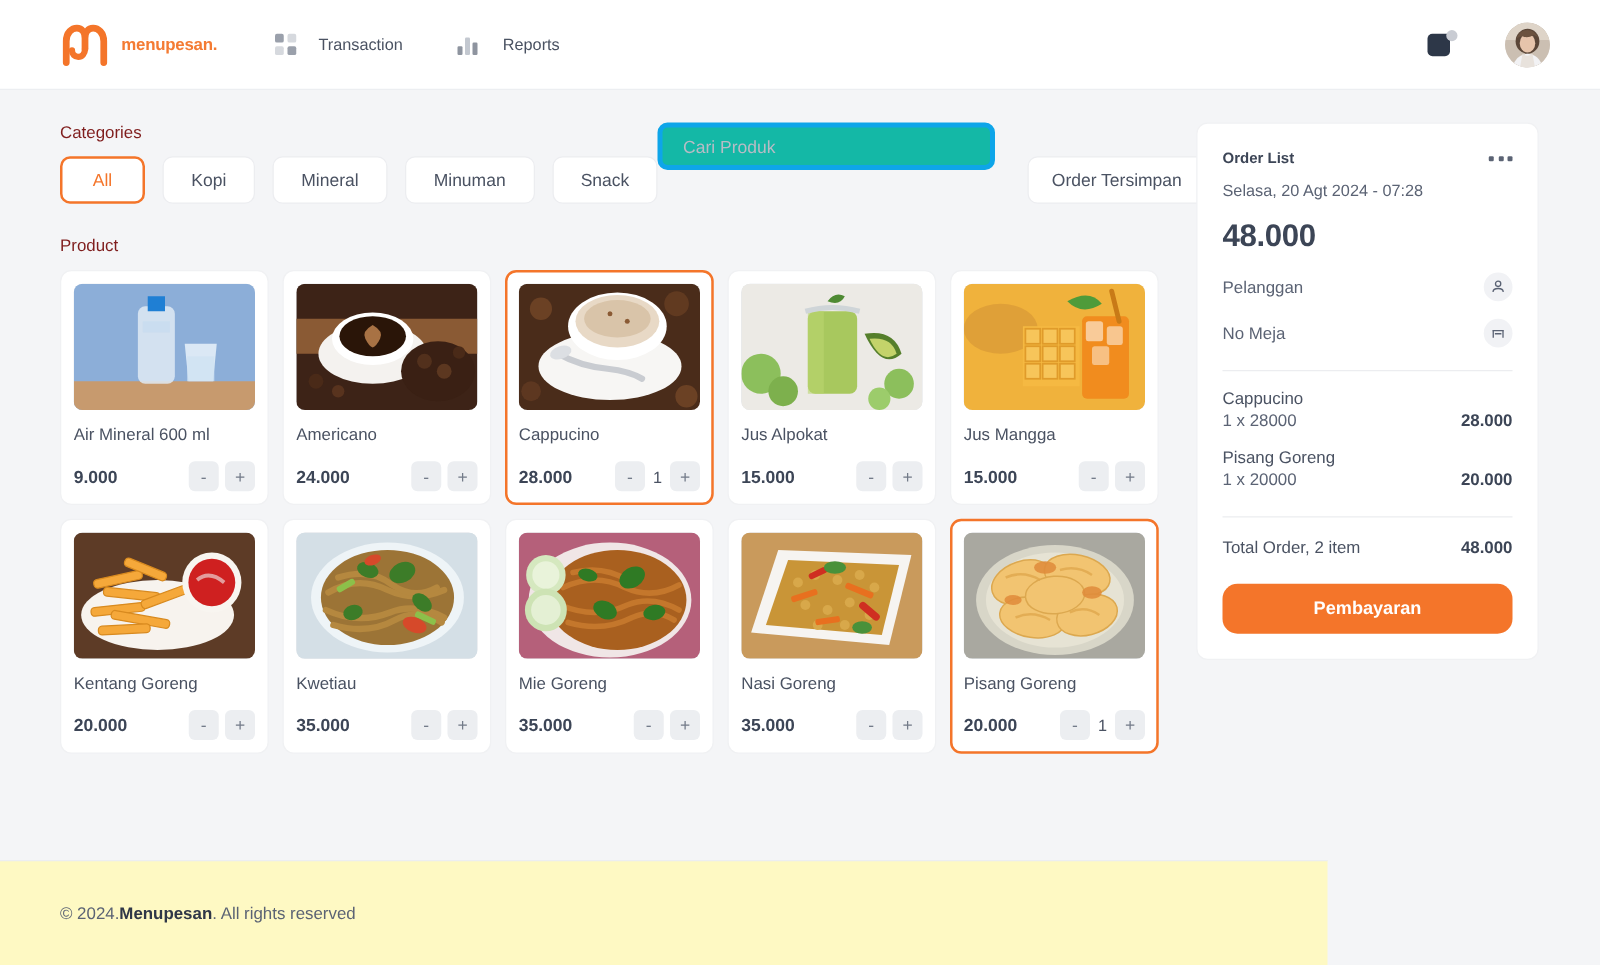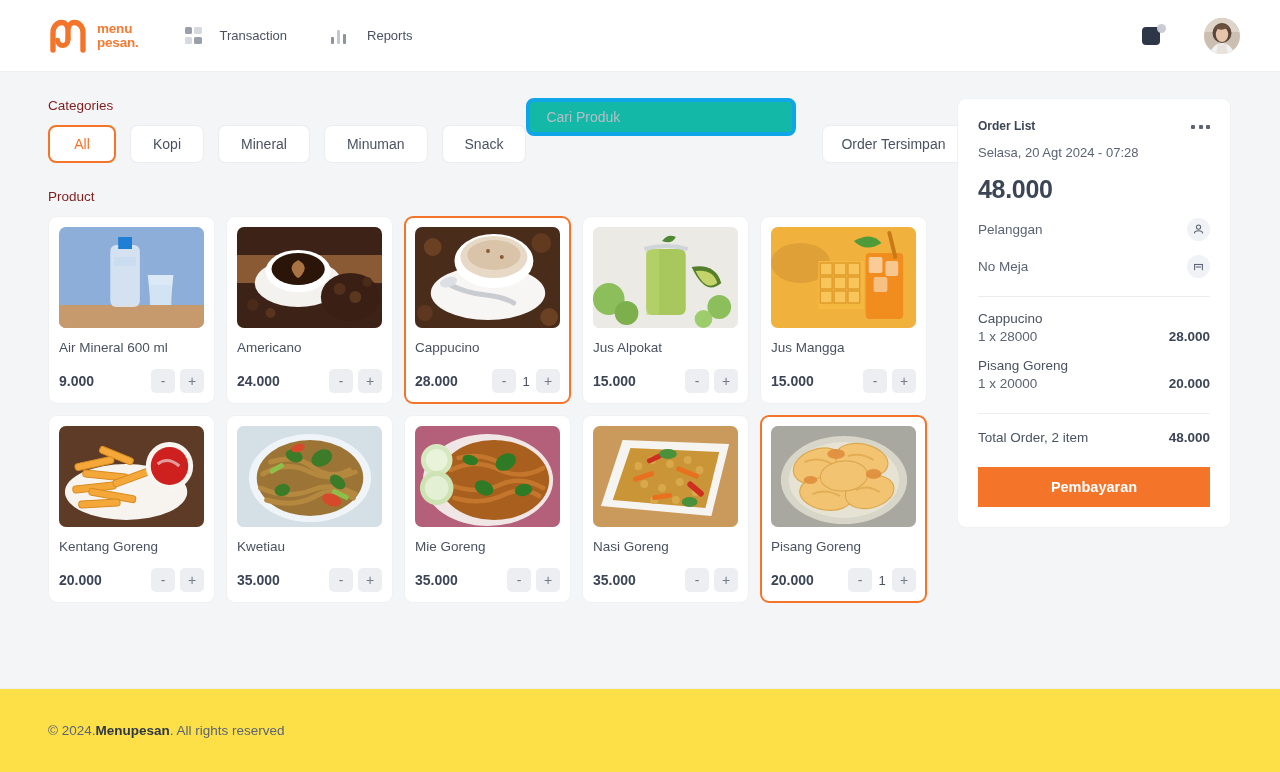--- a/index.html
+++ b/index.html
@@ -13,21 +13,21 @@
 
   
   .header {
     height: 72px; background: #ffffff;
     display: flex; align-items: center;
     padding: 0 40px 0 48px;
     border-bottom: 1px solid #eceef1;
   }
   .logo-wrap { display: flex; align-items: center; gap: 9px; }
   .logo-mark { width: 40px; height: 34px; }
-  .logo-text { display: flex; flex-direction: column; line-height: 1.03; }
+  .logo-text { display: flex; flex-direction: row; line-height: 1.03; }
   .logo-text span {
     color: #f47b33; font-weight: bold; font-size: 13.5px; letter-spacing: -0.2px;
   }
 
   .nav { display: flex; align-items: center; margin-left: 46px; gap: 44px; }
   .nav-item {
     display: flex; align-items: center; gap: 18px;
     font-size: 13px; color: #4a5262; cursor: pointer;
   }
   .ic-grid { width: 17px; height: 17px; display: grid;
@@ -157,29 +157,29 @@
   .li-name { font-size: 13.5px; color: #4a5262; }
   .li-row { display: flex; align-items: flex-start; margin-top: 3px; }
   .li-qty { font-size: 13.5px; color: #5b6374; }
   .li-amt { margin-left: auto; font-size: 13.5px; font-weight: bold; color: #3c4556; }
 
   .total-row { display: flex; align-items: baseline; margin-top: 16px; }
   .total-label { font-size: 13.5px; color: #4a5262; }
   .total-amt { margin-left: auto; font-size: 13.5px; font-weight: bold; color: #3c4556; }
 
   .pay-btn {
-    margin-top: 22px; width: 100%; height: 40px; border: none; border-radius: 0;
+    margin-top: 22px; width: 100%; height: 40px; border: none; border-radius: 12px;
     background: #f4752a; color: #fff; font-size: 14.5px; font-weight: bold;
     cursor: pointer; font-family: "Liberation Sans", sans-serif;
   }
 
   
   .footer {
-    position: absolute; left: 0; bottom: 0; width: 1280px; height: 84px;
-    background: #fde047; border-top: 1px solid #eceef1;
+    position: absolute; left: 0; bottom: 0; width: 1062px; height: 84px;
+    background: #fef9c3; border-top: 1px solid #eceef1;
     display: flex; align-items: center; padding-left: 48px;
     font-size: 13.5px; color: #5b6374;
   }
   .footer b { color: #2f3747; }
 </style>
 </head>
 <body>
 
 <div class="header">
   <div class="logo-wrap">

